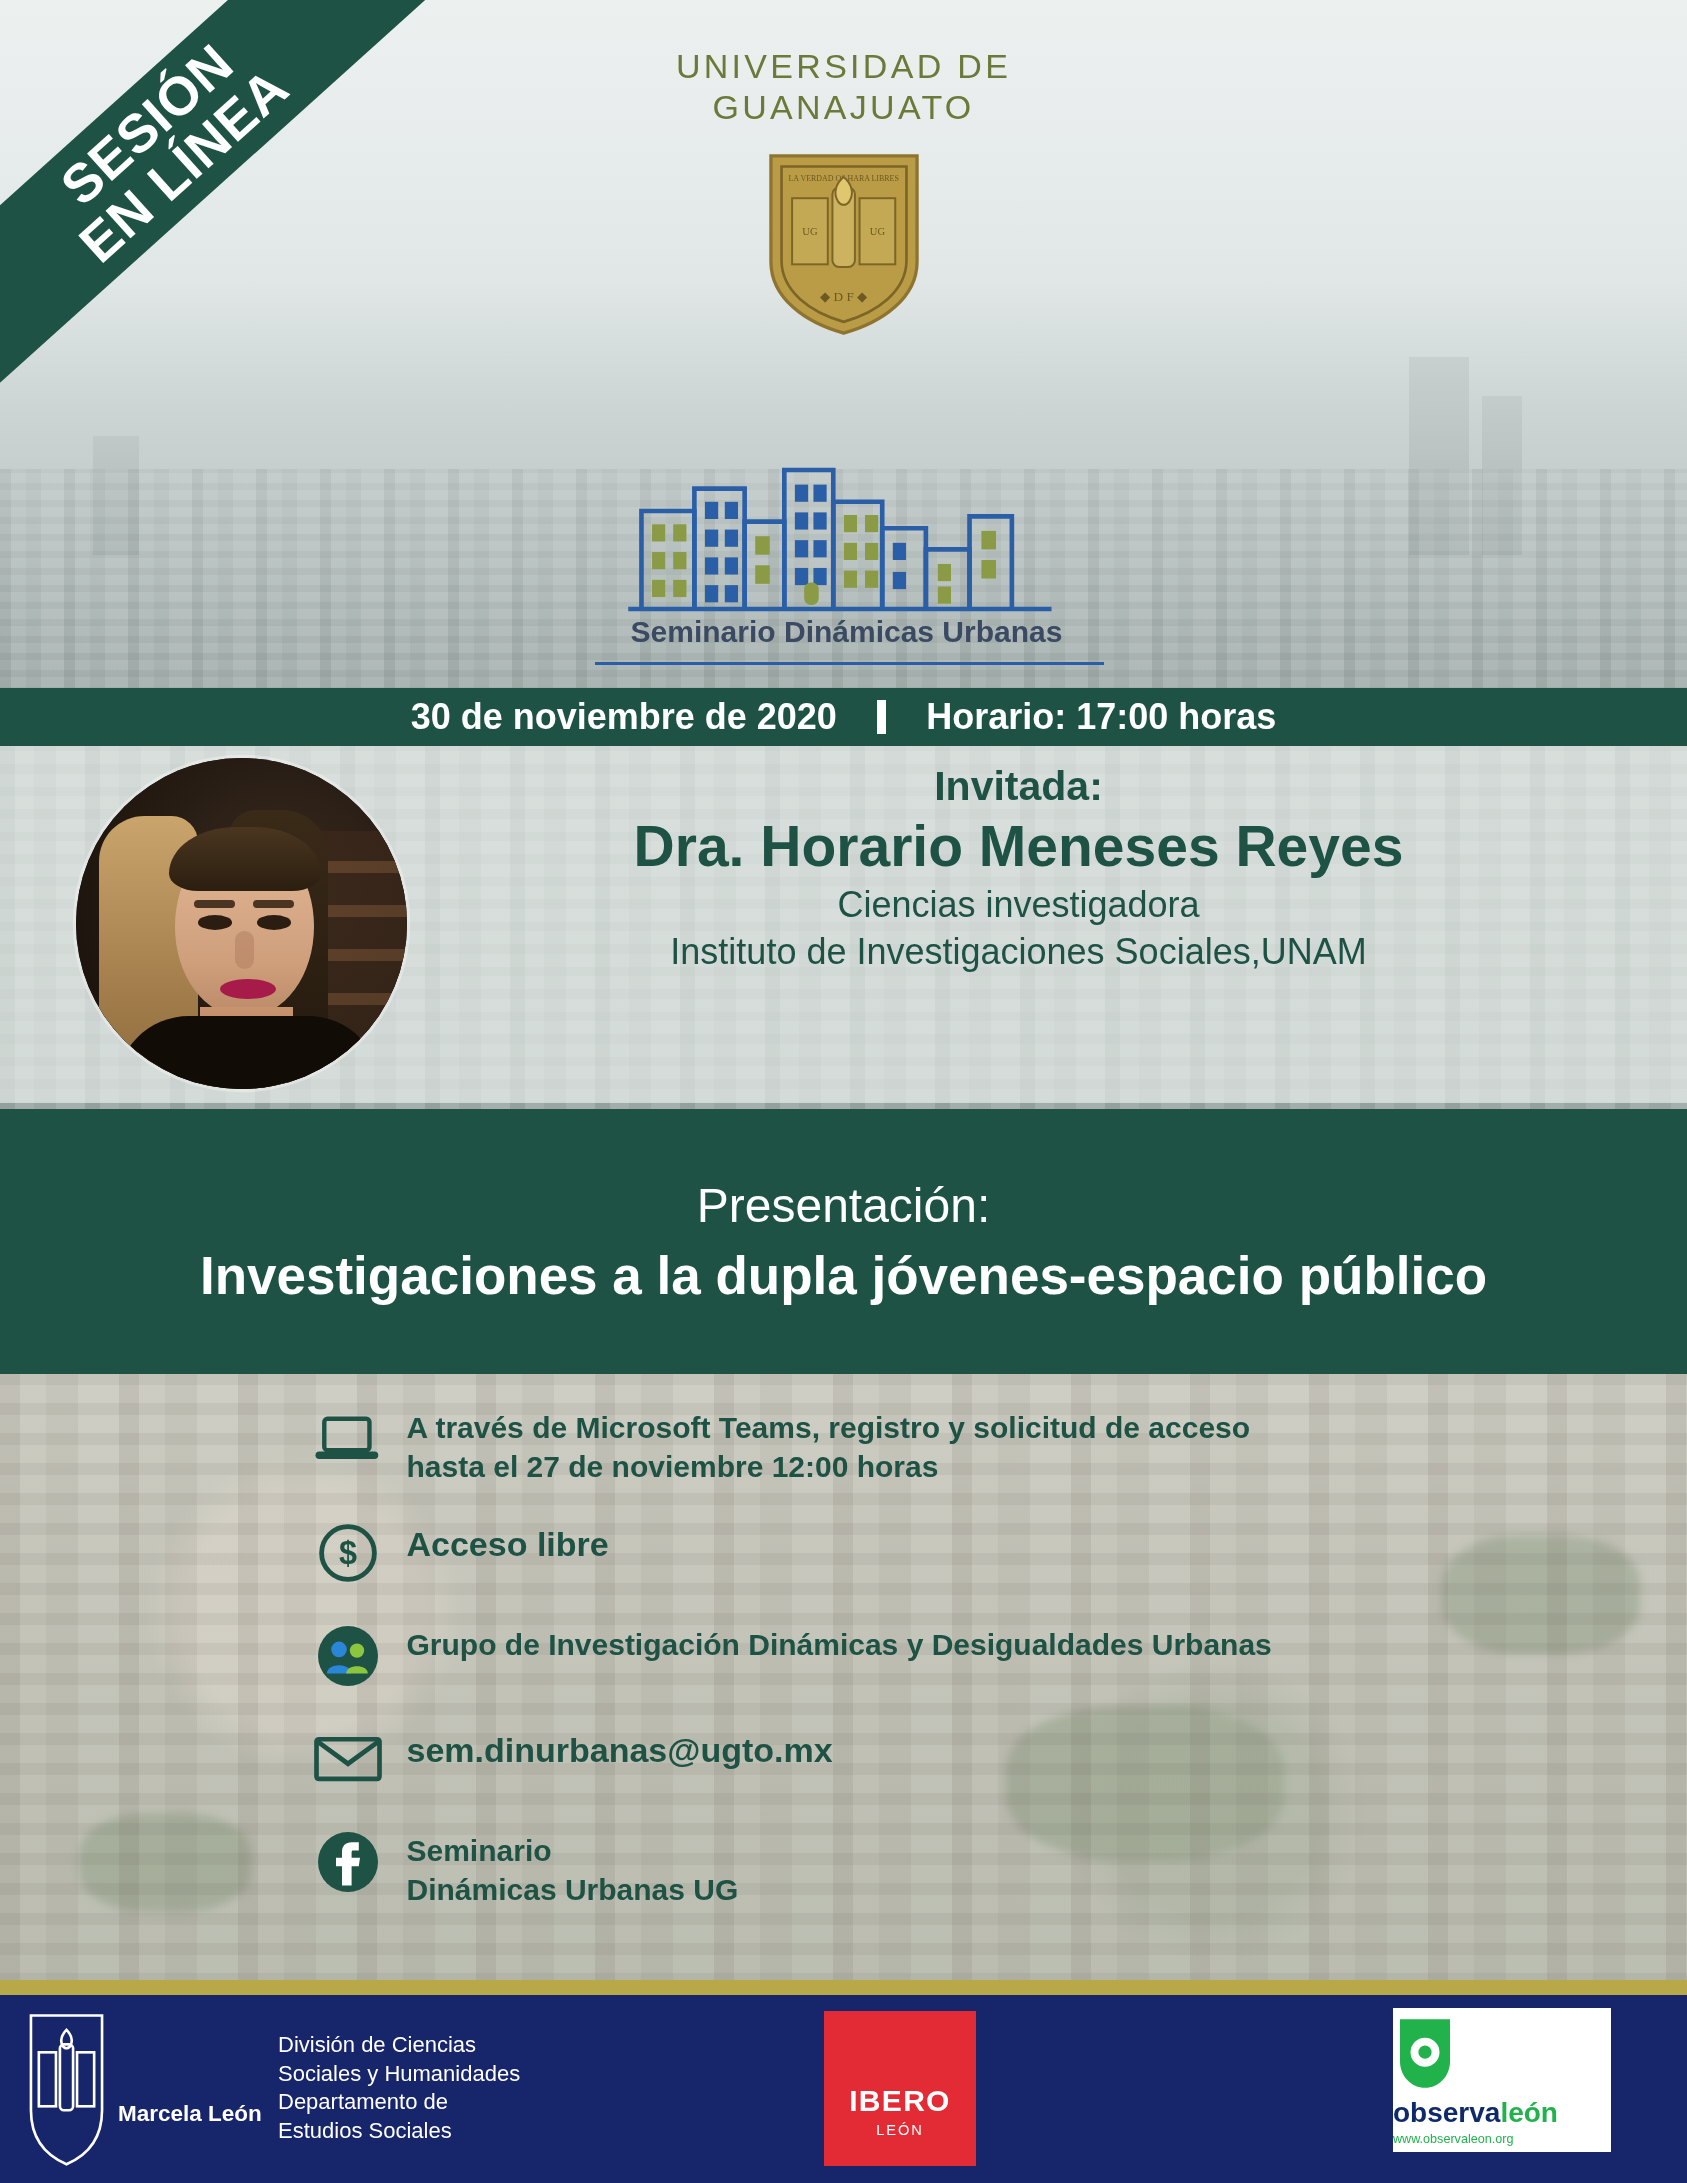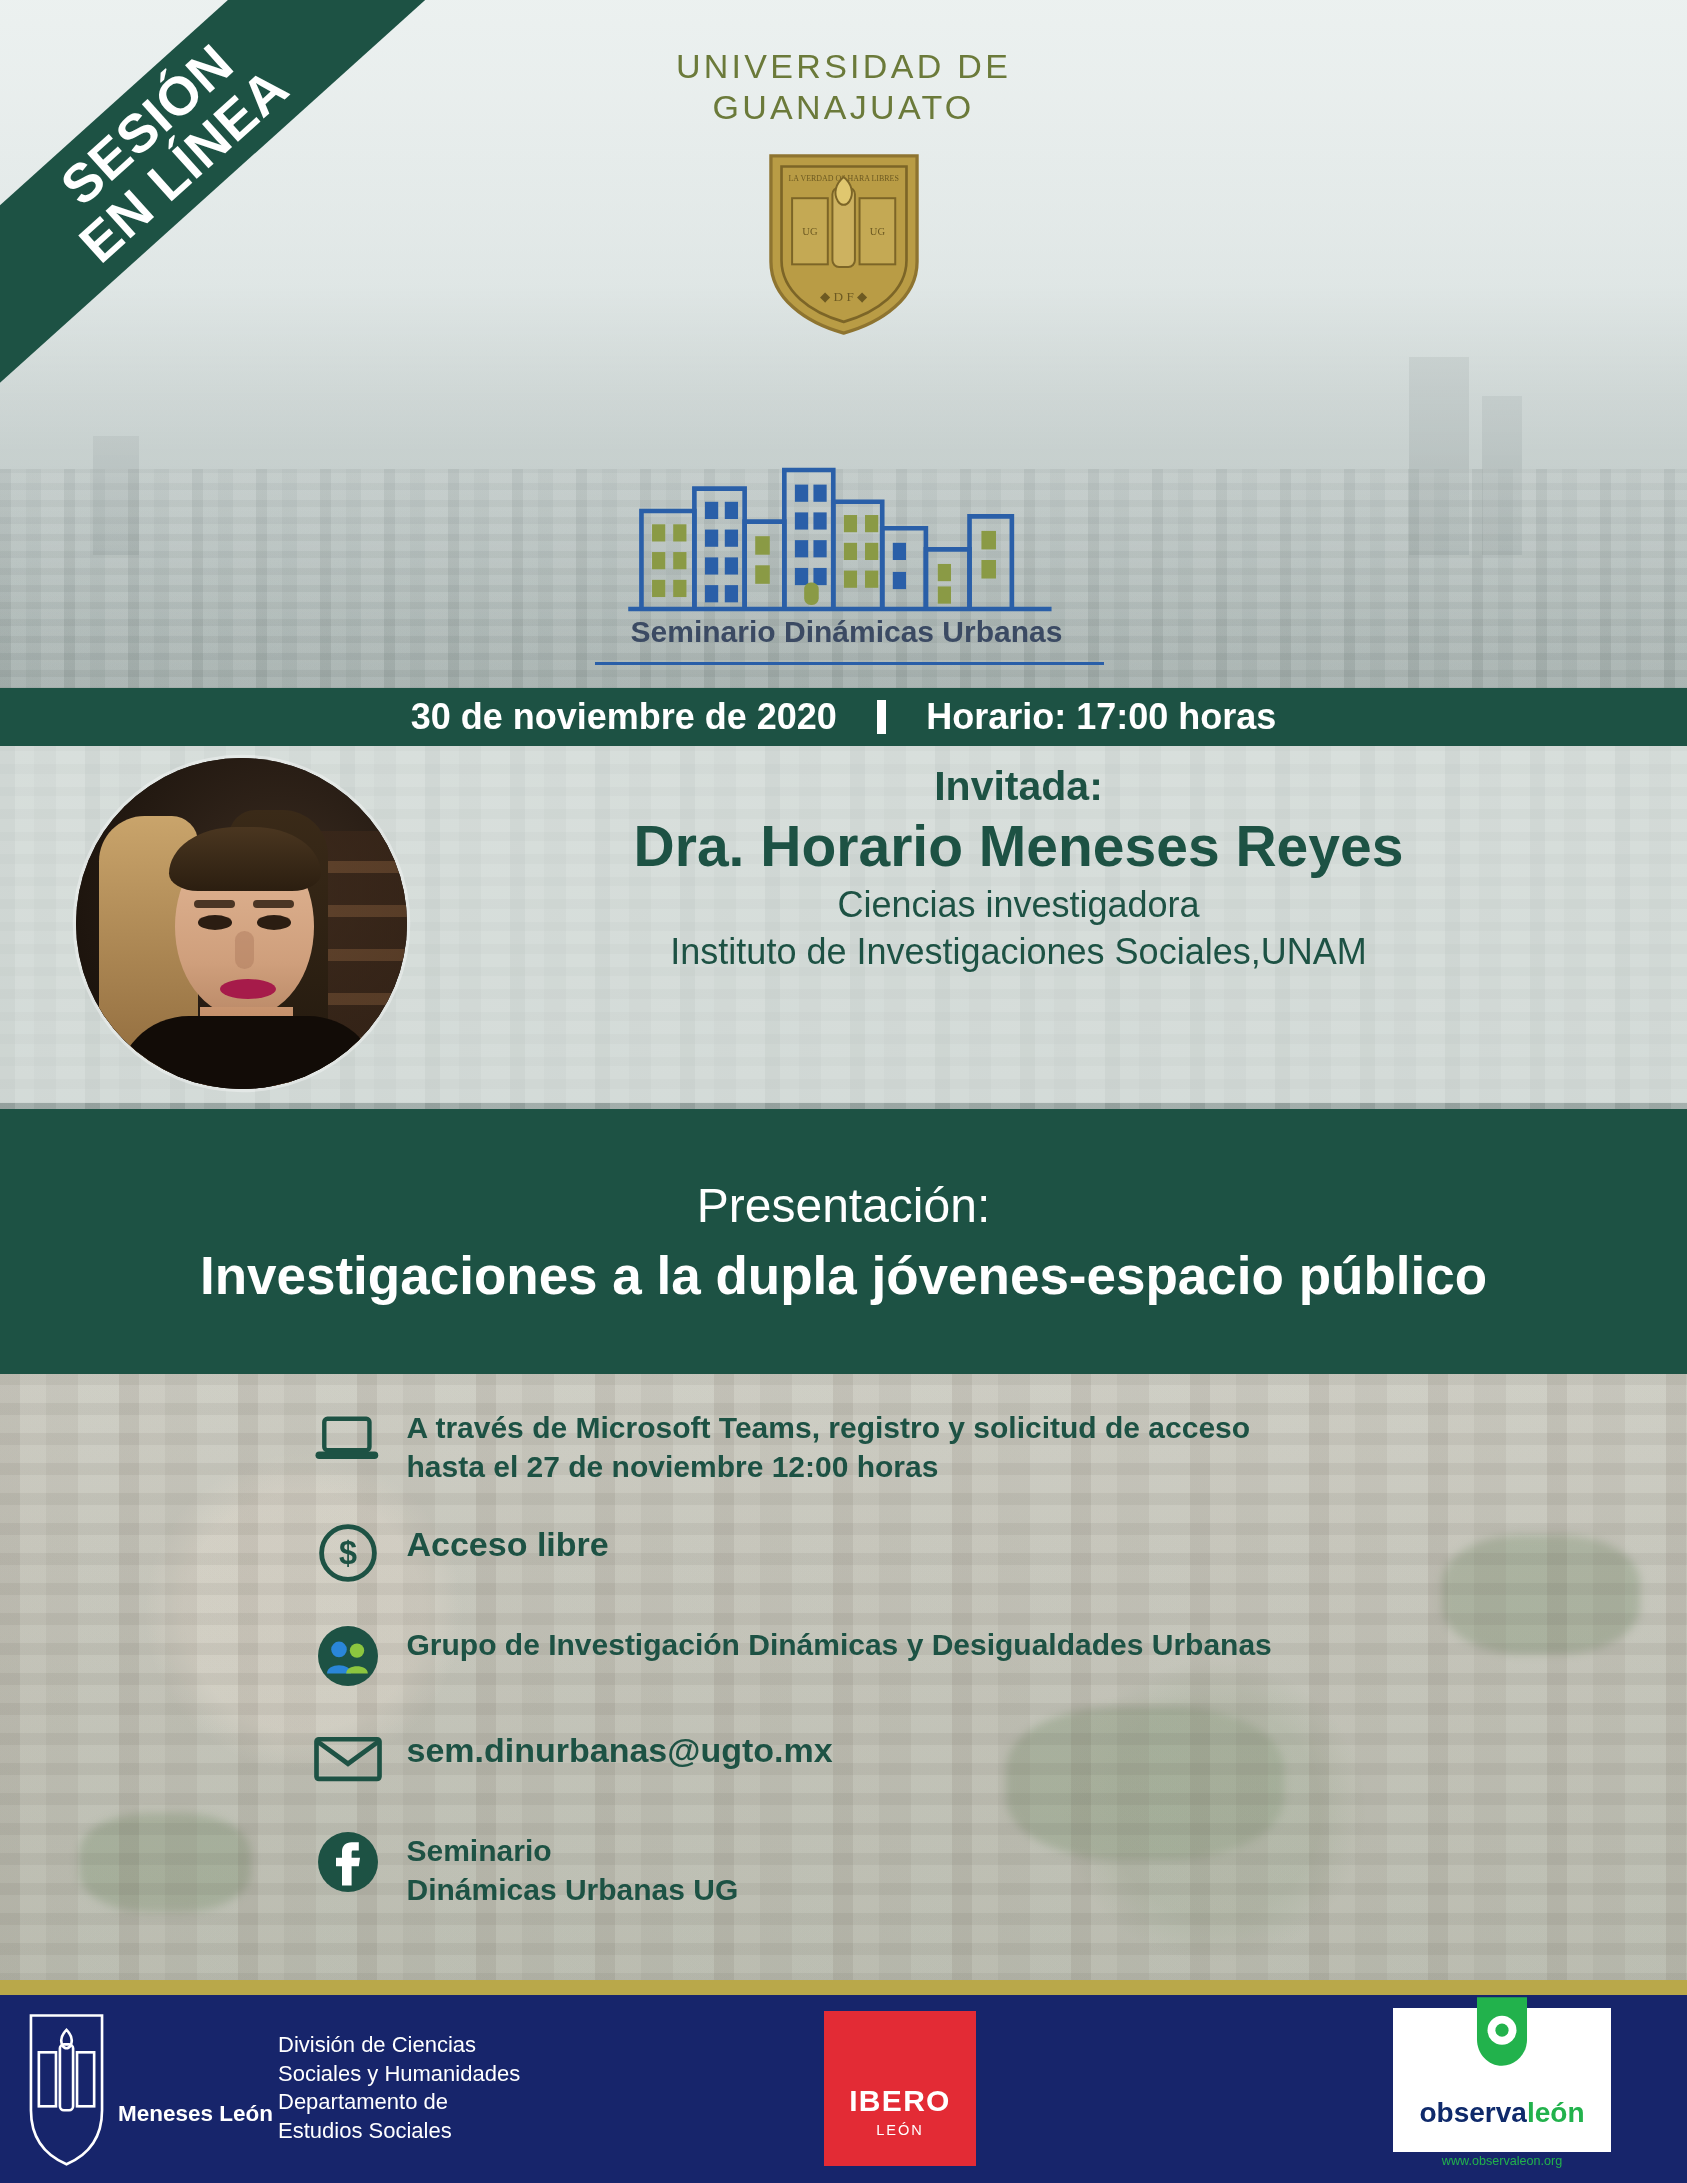--- a/index.html
+++ b/index.html
@@ -251,21 +251,21 @@
   .ibero {
     position: absolute; left: 824px; top: 2011px; width: 152px; height: 155px;
     background: #e32b35;
     display: flex; flex-direction: column; align-items: center; justify-content: center;
   }
   .ibero-main { color:#fff; font-size: 30px; font-weight: bold; letter-spacing: 1.3px; margin-top: 45px; }
   .ibero-sub { color:#fff; font-size: 14.6px; letter-spacing: 2px; margin-top: 4px; }
   .observa {
     position: absolute; left: 1393px; top: 2008px; width: 218px; height: 144px;
     background: #ffffff;
-    display: flex; flex-direction: column; align-items: center; justify-content: center; gap: 22px;
+    display: flex; flex-direction: column; align-items: flex-start; justify-content: center;
   }
   .observa-mark { width: 64px; height: 79px; }
   .observa-name { font-size: 28px; font-weight: bold; color: #0f2a6b; margin-top: 4px; }
   .observa-name .leon { color: #22b24c; }
   .observa-url { font-size: 12.6px; color: #22b24c; margin-top: 2.6px; }
 </style>
 </head>
 <body>
 
 <div class="poster">
@@ -474,21 +474,21 @@
 
   <div class="footer-ug-shield">
     <svg viewBox="0 0 120 240" width="79" height="159" xmlns="http://www.w3.org/2000/svg">
       <path d="M6 6 H114 V150 C114 196 88 220 60 232 C32 220 6 196 6 150 Z" fill="none" stroke="#ffffff" stroke-width="4"></path>
       <rect x="50" y="50" width="20" height="100" rx="6" fill="none" stroke="#ffffff" stroke-width="4"></rect>
       <rect x="18" y="62" width="26" height="82" fill="none" stroke="#ffffff" stroke-width="4"></rect>
       <rect x="76" y="62" width="26" height="82" fill="none" stroke="#ffffff" stroke-width="4"></rect>
       <path d="M60 28 C68 36 70 44 66 52 C63 57 57 57 54 52 C50 44 52 36 60 28 Z" fill="none" stroke="#ffffff" stroke-width="4"></path>
     </svg>
   </div>
-  <div class="footer-campus">Meneses León</div>
+  <div class="footer-campus">Marcela León</div>
   <div class="footer-div">División de Ciencias
 Sociales y Humanidades
 Departamento de
 Estudios Sociales</div>
 
   <div class="ibero">
     <div class="ibero-main">IBERO</div>
     <div class="ibero-sub">LEÓN</div>
   </div>
 

